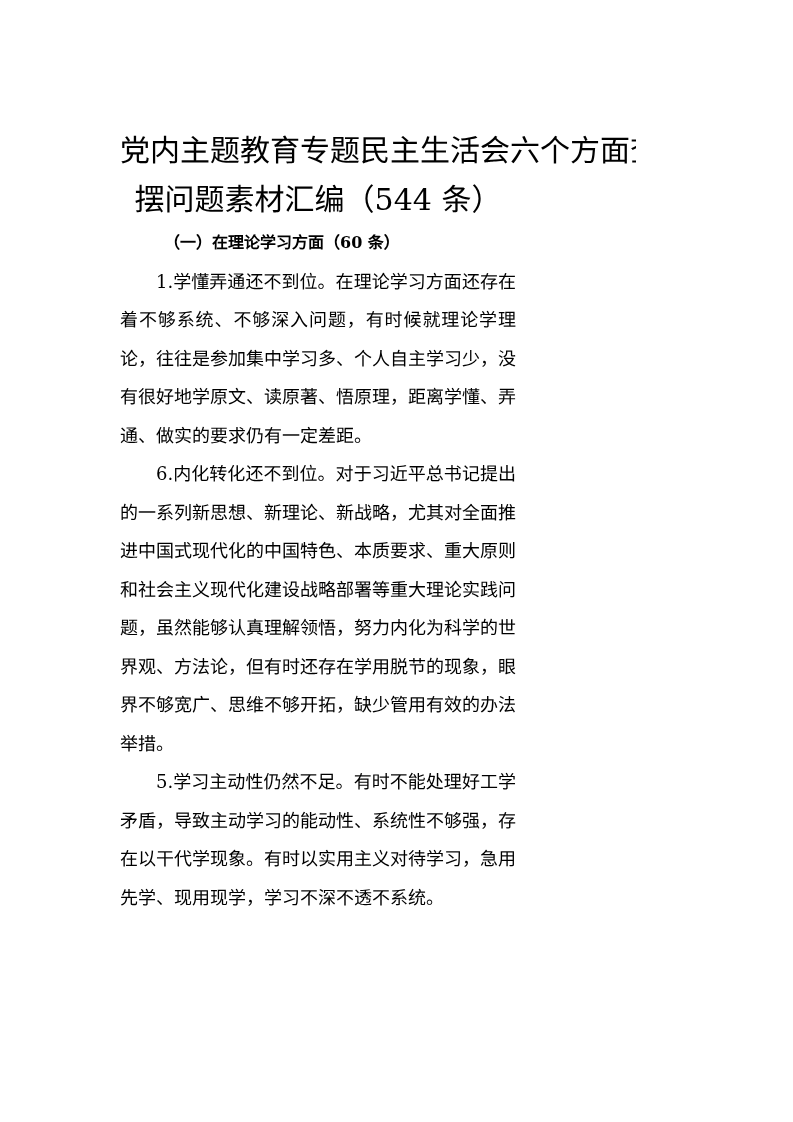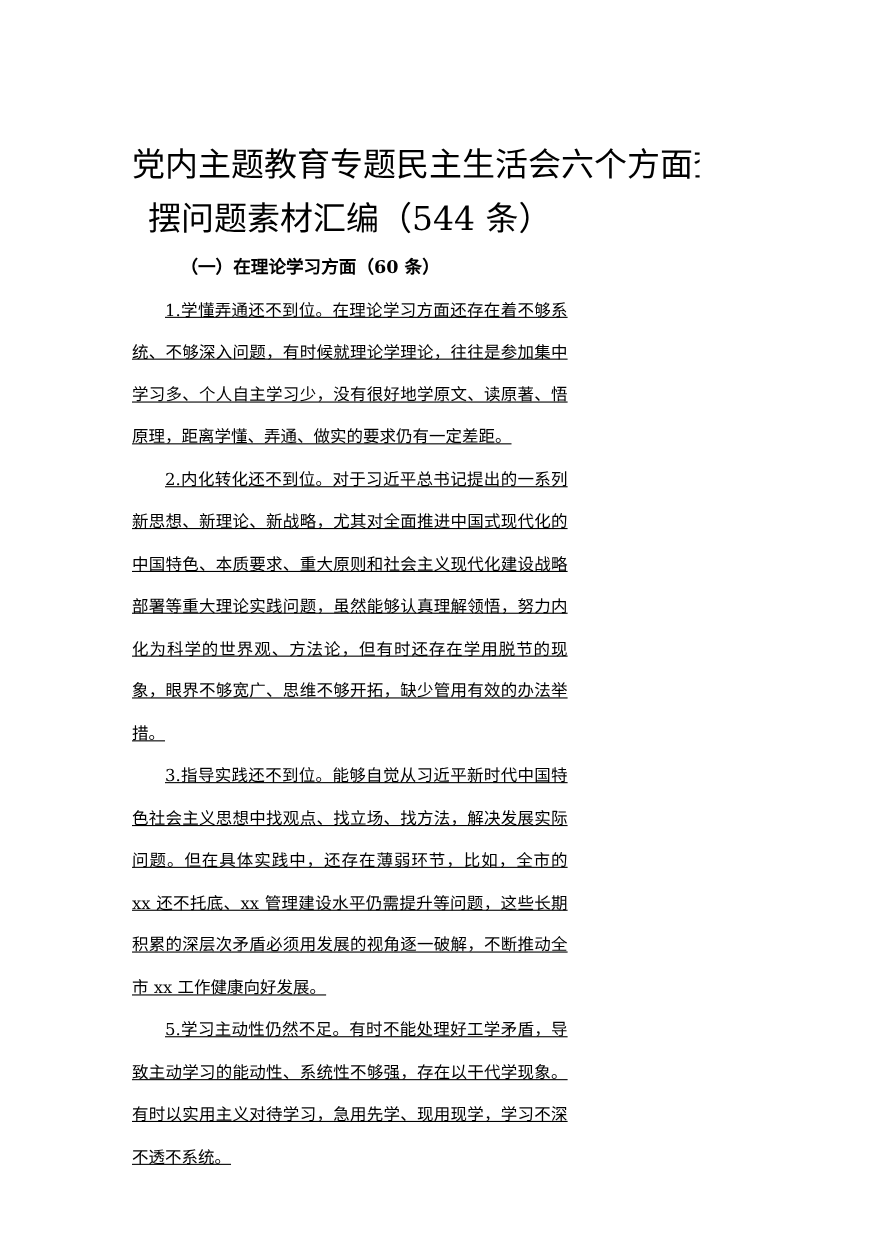--- a/index.html
+++ b/index.html
@@ -36,43 +36,41 @@
   .section-heading {
     margin: 0;
     font-size: 16px;
     font-weight: 700;
     line-height: 38.5px;
     text-indent: 44px;
     white-space: nowrap;
   }
   .para {
     margin: 0;
-    font-size: 15px;
+    font-size: 18px;
     line-height: 38.5px;
     text-indent: 2em;
     text-align: justify;
     text-justify: inter-ideograph;
-    text-decoration: underline;
   }
 </style>
 </head>
 <body>
 
 <div class="page">
   <div class="content">
 
     <h1 class="doc-title">
       <span class="title-line">党内主题教育专题民主生活会六个方面查</span>
       <span class="title-line">摆问题素材汇编（544 条）</span>
     </h1>
 
     <h2 class="section-heading">（一）在理论学习方面（60 条）</h2>
 
     <p class="para">1.学懂弄通还不到位。在理论学习方面还存在着不够系统、不够深入问题，有时候就理论学理论，往往是参加集中学习多、个人自主学习少，没有很好地学原文、读原著、悟原理，距离学懂、弄通、做实的要求仍有一定差距。</p>
 
-    <p class="para">2.内化转化还不到位。对于习近平总书记提出的一系列新思想、新理论、新战略，尤其对全面推进中国式现代化的中国特色、本质要求、重大原则和社会主义现代化建设战略部署等重大理论实践问题，虽然能够认真理解领悟，努力内化为科学的世界观、方法论，但有时还存在学用脱节的现象，眼界不够宽广、思维不够开拓，缺少管用有效的办法举措。</p>
+    <p class="para">6.内化转化还不到位。对于习近平总书记提出的一系列新思想、新理论、新战略，尤其对全面推进中国式现代化的中国特色、本质要求、重大原则和社会主义现代化建设战略部署等重大理论实践问题，虽然能够认真理解领悟，努力内化为科学的世界观、方法论，但有时还存在学用脱节的现象，眼界不够宽广、思维不够开拓，缺少管用有效的办法举措。</p>
 
-    <p class="para">3.指导实践还不到位。能够自觉从习近平新时代中国特色社会主义思想中找观点、找立场、找方法，解决发展实际问题。但在具体实践中，还存在薄弱环节，比如，全市的 xx 还不托底、xx 管理建设水平仍需提升等问题，这些长期积累的深层次矛盾必须用发展的视角逐一破解，不断推动全市 xx 工作健康向好发展。</p>
 
     <p class="para">5.学习主动性仍然不足。有时不能处理好工学矛盾，导致主动学习的能动性、系统性不够强，存在以干代学现象。有时以实用主义对待学习，急用先学、现用现学，学习不深不透不系统。</p>
 
   </div>
 </div>
 
 </body></html>

